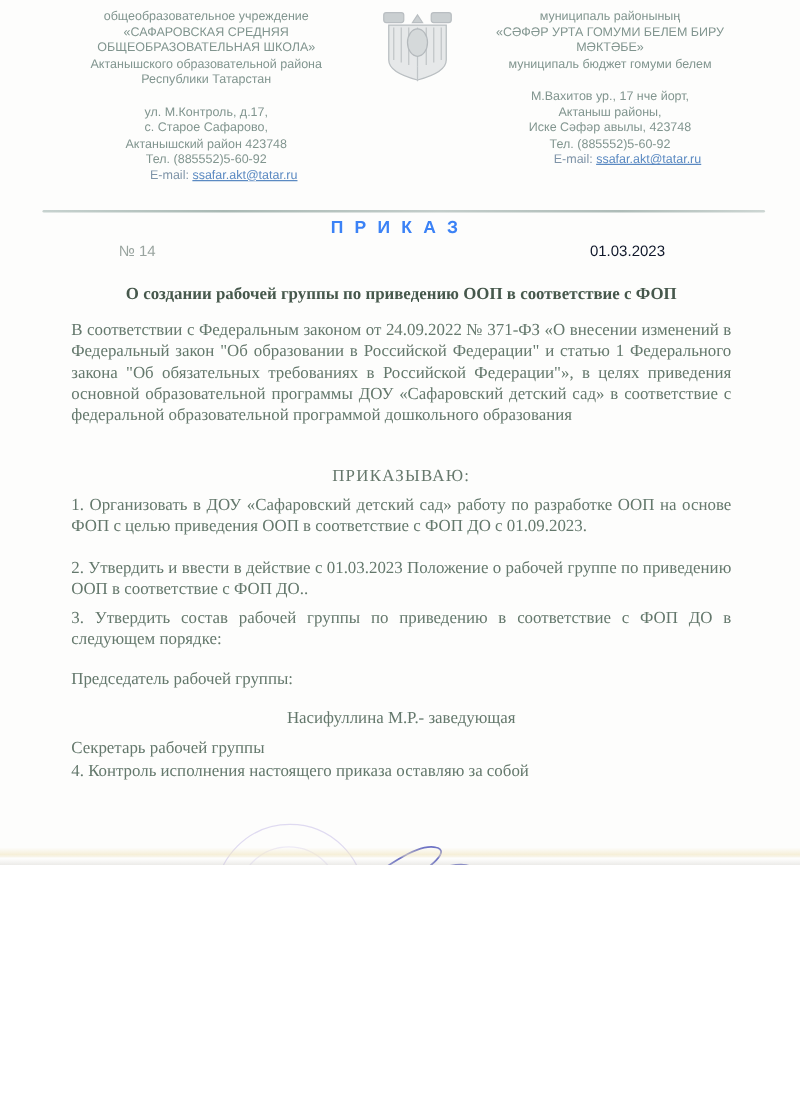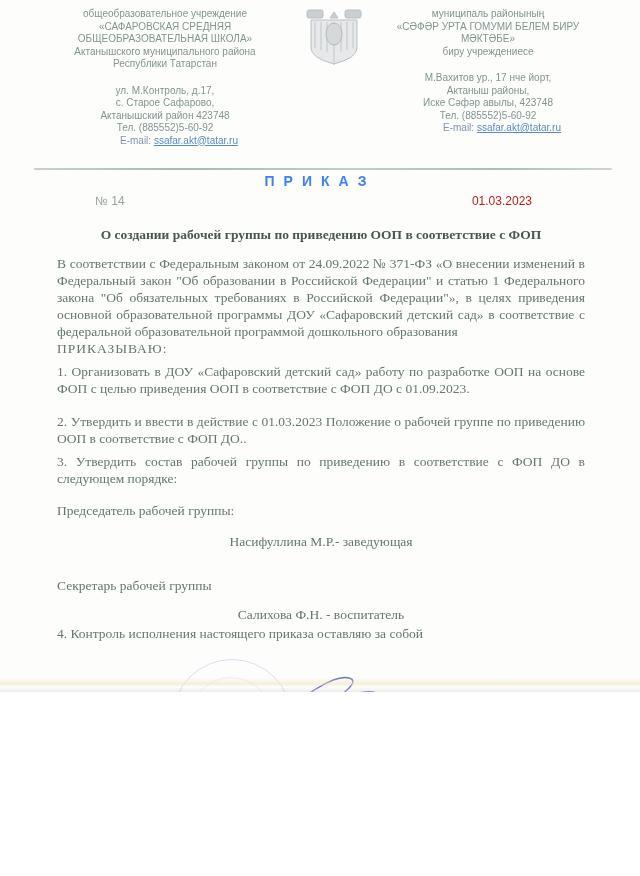--- a/index.html
+++ b/index.html
@@ -34,31 +34,31 @@
     position:absolute;top:173px;left:0;right:0;text-align:center;
     font-family:"Liberation Sans","DejaVu Sans",sans-serif;
     font-size:14px;letter-spacing:9px;color:#3b82f6;font-weight:bold;
   }
   .meta-row{
     position:absolute;top:194px;left:95px;right:108px;
     display:flex;justify-content:space-between;
     font-family:Liberation Sans, sans-serif;
     font-size:12px;color:#99a49f;
   }
-  .order-date{color:#b91c1c;}
+  .order-date{color:#0f172a;}
   
   .body-flow{
     position:absolute;top:226px;left:57px;width:528px;
     font-size:13.5px;line-height:17px;color:#64786c;
   }
   .doc-title{
     text-align:center;font-weight:bold;color:#46584c;font-size:13.5px;
   }
   .intro{margin-top:12px;text-align:justify;}
-  .resolve{margin-top:0;text-align:left;letter-spacing:1px;color:#66786c;}
+  .resolve{margin-top:32px;text-align:center;letter-spacing:1px;color:#66786c;}
   .order-item{margin-top:6px;text-align:justify;}
   .role-label{margin-top:15px;}
   .role-name{margin-top:14px;text-align:center;}
   .item4{margin-top:2px;}
   
   .stamp{
     position:absolute;left:172px;top:659px;width:118px;height:118px;
     border:1.5px solid rgba(165,148,220,0.33);border-radius:50%;
   }
   .stamp-inner{
@@ -92,21 +92,21 @@
 </head>
 <body>
 
 <div class="page">
 
   <div class="letterhead">
     <div class="lh-col lh-left">
       <span>общеобразовательное учреждение</span>
       <span>«САФАРОВСКАЯ СРЕДНЯЯ</span>
       <span>ОБЩЕОБРАЗОВАТЕЛЬНАЯ ШКОЛА»</span>
-      <span>Актанышского муниципального района</span>
+      <span>Актанышского образовательной района</span>
       <span>Республики Татарстан</span>
       <div class="lh-address">
         <div>ул. М.Контроль, д.17,</div>
         <div>с. Старое Сафарово,</div>
         <div>Актанышский район 423748</div>
         <div>Тел. (885552)5-60-92</div>
         <div class="email-line">
           <span class="email-label">E-mail:</span>
           <span class="email-link">ssafar.akt@tatar.ru</span>
         </div>
@@ -125,21 +125,21 @@
           <path d="M27 10 l4 -6 l4 6 z" fill="#c2c7ca"></path>
           <path d="M31 45 v12" stroke="#b7bcbf"></path>
         </g>
       </svg>
     </div>
 
     <div class="lh-col lh-right">
       <span>муниципаль районының</span>
       <span>«СӘФӘР УРТА ГОМУМИ БЕЛЕМ БИРУ</span>
       <span>МӘКТӘБЕ»</span>
-      <span>биру учреждениесе</span>
+      <span>муниципаль бюджет гомуми белем</span>
       <div class="lh-address">
         <div>М.Вахитов ур., 17 нче йорт,</div>
         <div>Актаныш районы,</div>
         <div>Иске Сәфәр авылы, 423748</div>
         <div>Тел. (885552)5-60-92</div>
         <div class="email-line">
           <span class="email-label">E-mail:</span>
           <span class="email-link">ssafar.akt@tatar.ru</span>
         </div>
       </div>
@@ -156,22 +156,21 @@
 
   <div class="body-flow">
     <div class="doc-title">О создании рабочей группы по приведению ООП в соответствие с ФОП</div>
     <div class="intro">В соответствии с Федеральным законом от 24.09.2022 № 371-ФЗ «О внесении изменений в Федеральный закон "Об образовании в Российской Федерации" и статью 1 Федерального закона "Об обязательных требованиях в Российской Федерации"», в целях приведения основной образовательной программы ДОУ «Сафаровский детский сад» в соответствие с федеральной образовательной программой дошкольного образования</div>
     <div class="resolve">ПРИКАЗЫВАЮ:</div>
     <div class="order-item">1. Организовать в ДОУ «Сафаровский детский сад» работу по разработке ООП на основе ФОП с целью приведения ООП в соответствие с ФОП ДО с 01.09.2023.</div>
     <div class="order-item" style="margin-top:16px;">2. Утвердить и ввести в действие с 01.03.2023 Положение о рабочей группе по приведению ООП в соответствие с ФОП ДО..</div>
     <div class="order-item">3. Утвердить состав рабочей группы по приведению в соответствие с ФОП ДО в следующем порядке:</div>
     <div class="role-label">Председатель рабочей группы:</div>
     <div class="role-name">Насифуллина М.Р.- заведующая</div>
-    <div class="role-label" style="margin-top:27px;">Секретарь  рабочей группы</div>
-    <div class="role-name" style="margin-top:12px;">Салихова Ф.Н. - воспитатель</div>
+    <div class="role-label" style="margin-top:7px;">Секретарь  рабочей группы</div>
     <div class="item4">4. Контроль исполнения настоящего приказа оставляю за собой</div>
   </div>
 
   <div class="stamp">
     <div class="stamp-inner"></div>
     <div class="stamp-mark"></div>
   </div>
 
   <div class="sig-row">
     <span class="sig-position">Директор школы:</span>

